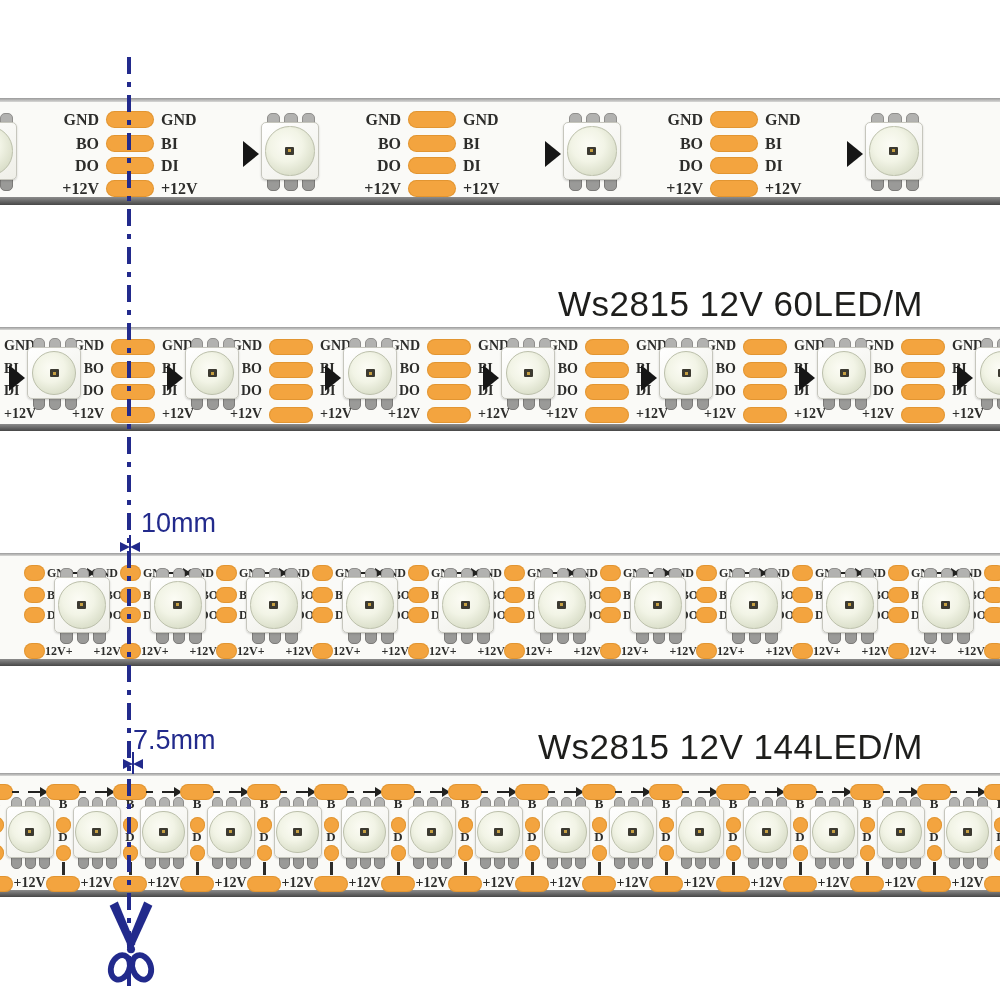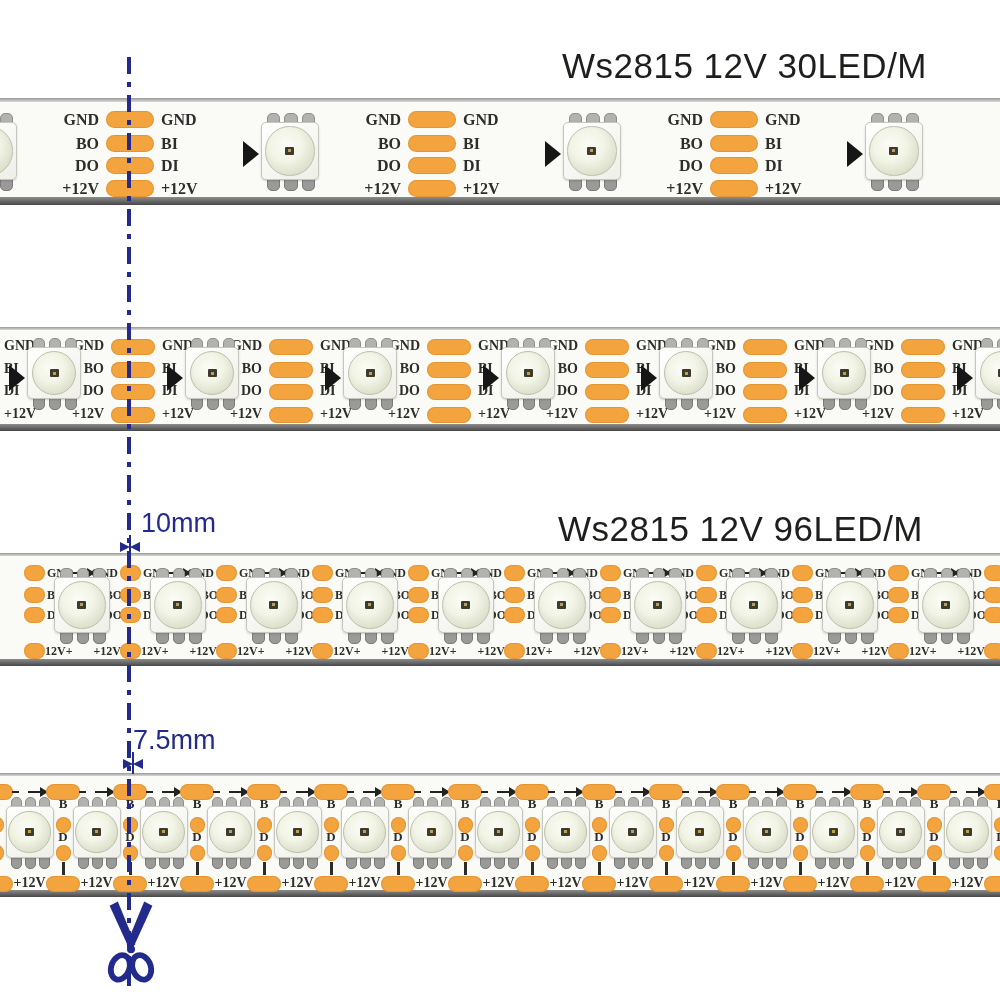--- a/index.html
+++ b/index.html
@@ -41,22 +41,22 @@
     background:repeating-linear-gradient(180deg,#222a8c 0 17px,transparent 17px 25px,#222a8c 25px 30px,transparent 30px 38px);}
   .scissors{position:absolute;left:93px;top:897px;z-index:6;}
 </style>
 </head>
 <body>
 
 <div class="stage">
 
   <div class="cut-line"></div>
 
-  <div class="title" id="t0">Ws2815 12V 30LED/M</div>
-  <div class="title" id="t2">Ws2815 12V 96LED/M</div>
+  <div class="title" id="t1">Ws2815 12V 60LED/M</div>
+  <div class="title" id="t3">Ws2815 12V 144LED/M</div>
 
   <div class="dim" id="dim2">
     <span class="dim-label">10mm</span>
     <span class="dim-arrow"><i class="dim-line"></i><i class="dim-head l"></i><i class="dim-head r"></i><i class="dim-tick"></i></span>
   </div>
   <div class="dim" id="dim3">
     <span class="dim-label">7.5mm</span>
     <span class="dim-arrow"><i class="dim-line"></i><i class="dim-head l"></i><i class="dim-head r"></i><i class="dim-tick"></i></span>
   </div>
 

